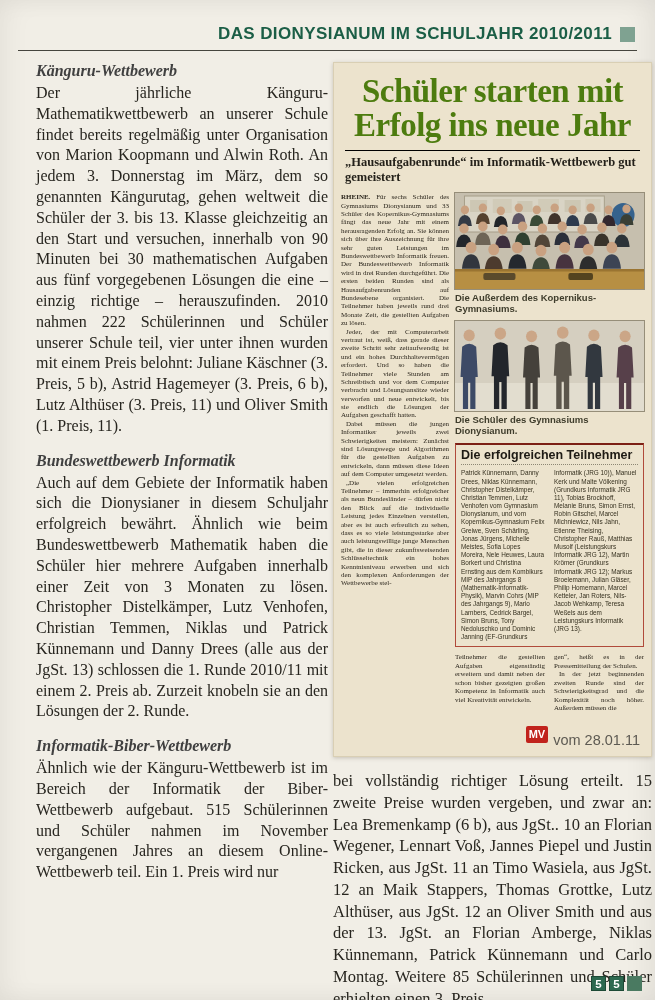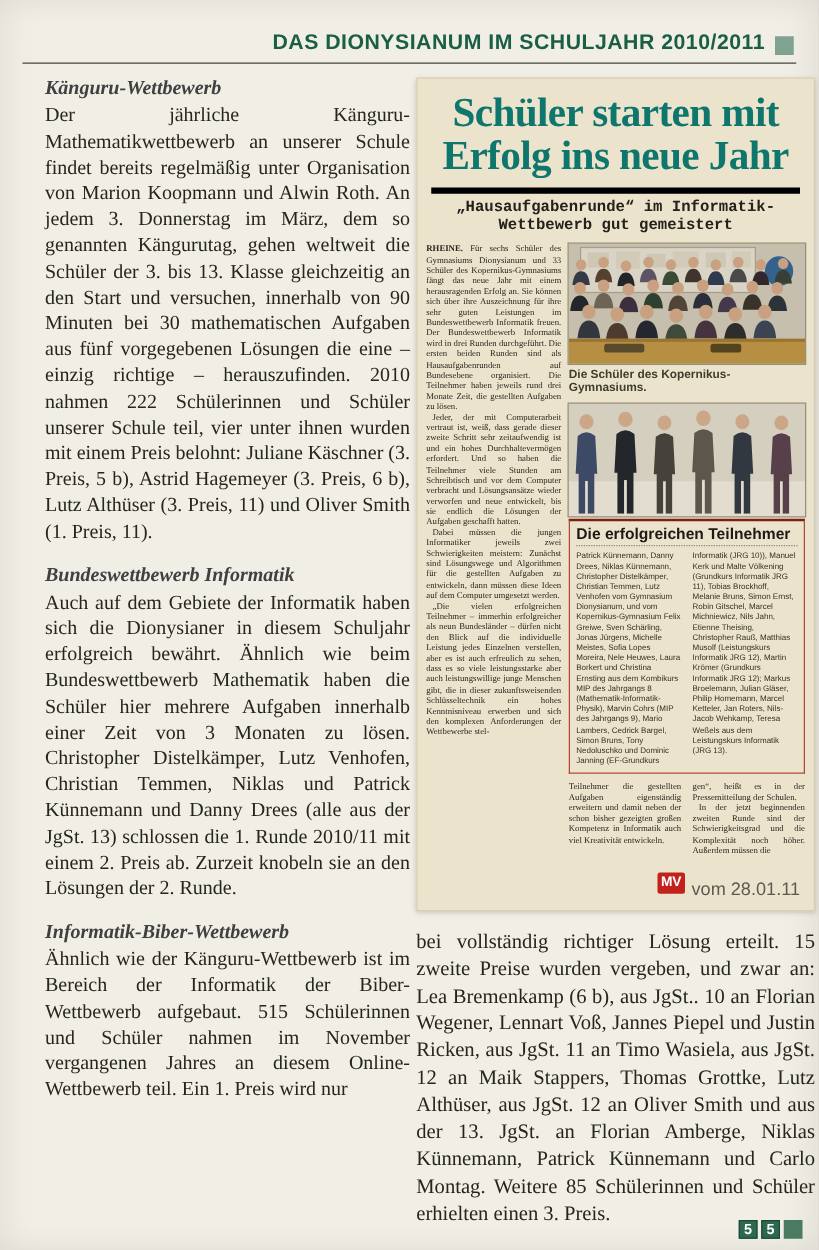--- a/index.html
+++ b/index.html
@@ -3,21 +3,21 @@
 <meta charset="utf-8">
 <style>
   html,body { margin:0; padding:0; background:#dedbd2; }
   .page {
     position:relative; width:655px; height:1000px; margin:0 auto;
     background:#f1eee6; overflow:hidden;
     box-shadow: inset -10px 0 24px rgba(0,0,0,0.05), inset 10px 0 24px rgba(0,0,0,0.04);
     font-family:"Liberation Serif", serif; color:#2a2a26;
   }
   
-  .header { position:absolute; top:24px; left:4px; right:20px; display:flex; justify-content:flex-end; align-items:flex-end; gap:8px; }
+  .header { position:absolute; top:24px; left:4px; right:20px; display:flex; justify-content:flex-end; align-items:center; gap:8px; }
   .header-title {
     font-family:"Liberation Sans", sans-serif; font-weight:bold; font-size:17px;
     letter-spacing:0.4px; color:#1b5e46; white-space:nowrap;
   }
   .header-square { width:15px; height:15px; background:#7fa291; }
   .header-rule { position:absolute; top:50px; left:18px; right:18px; height:0; border-top:1.6px solid #46453e; }
 
   
   .col-left { position:absolute; left:36px; top:62px; width:292px; }
   .section-heading {
@@ -33,27 +33,27 @@
   
   .right-area { position:absolute; left:333px; top:62px; width:319px; }
 
   .clipping {
     background:#ece3cd; border:1px solid #d9cfb4;
     box-shadow:0 1px 4px rgba(70,60,40,0.25);
     padding:8px 7px 8px 7px; box-sizing:border-box;
   }
   .clip-headline {
     font-family:"Liberation Serif", serif; font-weight:bold; font-size:33px;
-    line-height:1.02; text-align:center; color:#0f766e; letter-spacing:-0.5px;
+    line-height:1.02; text-align:center; color:#4d7c0f; letter-spacing:-0.5px;
     margin:4px 2px 8px 2px;
   }
   .clip-subhead {
-    border-top:5px solid #000000; margin:0 4px 6px 4px; padding:4px 0 2px 0;
-    font-family:Liberation Mono, monospace; font-weight:bold; font-size:12.5px;
-    text-align:center; color:#24211a;
+    border-top:1px solid #000000; margin:0 4px 6px 4px; padding:4px 0 2px 0;
+    font-family:Liberation Serif, serif; font-weight:bold; font-size:12.5px;
+    color:#24211a;
   }
   .clip-body { display:flex; gap:6px; }
   .clip-col1 { width:108px; flex:0 0 108px; font-size:7px; line-height:1.2; text-align:justify; color:#2b261d; }
   .clip-col1 p { margin:0; }
   .clip-col1 p + p { text-indent:5px; }
   .clip-lead { font-weight:bold; }
   .clip-main { flex:1; min-width:0; }
 
   .photo { display:block; width:100%; outline:1px solid #968e79; background:#c6bfae; }
   .photo-caption {
@@ -176,38 +176,39 @@
             <use href="#person" x="55" y="48" width="22" height="28" style="color:#24282e"></use>
             <use href="#person" x="80" y="51" width="22" height="28" style="color:#3f4a3b"></use>
             <use href="#person" x="105" y="48" width="22" height="28" style="color:#47333f"></use>
             <use href="#person" x="130" y="50" width="22" height="28" style="color:#2d2d2d"></use>
             <use href="#person" x="155" y="48" width="22" height="28" style="color:#3c4454"></use>
             <rect x="0" y="76" width="200" height="20" fill="#b78f43"></rect>
             <rect x="0" y="76" width="200" height="2.5" fill="#9a7431"></rect>
             <rect x="30" y="80" width="34" height="7" rx="2" fill="#5a4a2c"></rect>
             <rect x="120" y="80" width="26" height="7" rx="2" fill="#54431f"></rect>
           </svg>
-          <div class="photo-caption">Die Schüler des Kopernikus-Gymnasiums.</div>
+          <div class="photo-caption">Die Außerdem des Kopernikus-Gymnasiums.</div>
 
           <svg class="photo" width="198" height="90" viewBox="0 0 200 90" preserveAspectRatio="none" xmlns="http://www.w3.org/2000/svg">
             <defs>
               <symbol id="stander" viewBox="0 0 20 70">
                 <circle cx="10" cy="5.6" r="5.2" fill="#cba687"></circle>
                 <path fill="currentColor" d="M3.5 15.5 Q10 10.5 16.5 15.5 L18 42 L15.8 42 L15.8 70 L11 70 L11 47 L9 47 L9 70 L4.2 70 L4.2 42 L2 42 Z"></path>
               </symbol>
             </defs>
             <rect width="200" height="90" fill="#d5cfc0"></rect>
             <rect y="62" width="200" height="28" fill="#e2ddcf"></rect>
             <use href="#stander" x="3" y="8" width="24" height="80" style="color:#3d4a66"></use>
             <use href="#stander" x="36" y="6" width="24" height="82" style="color:#23262b"></use>
             <use href="#stander" x="69" y="9" width="24" height="79" style="color:#45413b"></use>
             <use href="#stander" x="102" y="5" width="24" height="83" style="color:#5c564c"></use>
             <use href="#stander" x="135" y="8" width="24" height="80" style="color:#32383f"></use>
             <use href="#stander" x="168" y="9" width="24" height="79" style="color:#57404a"></use>
           </svg>
+          <div class="photo-caption">Die Schüler des Gymnasiums Dionysianum.</div>
 
           <div class="participants-box">
             <div class="box-title">Die erfolgreichen Teilnehmer</div>
             <div class="box-cols">
               <div class="box-col">Patrick Künnemann, Danny Drees, Niklas Künnemann, Christopher Distelkämper, Christian Temmen, Lutz Venhofen vom Gymnasium Dionysianum, und vom Kopernikus-Gymnasium Felix Greiwe, Sven Schärling, Jonas Jürgens, Michelle Meistes, Sofia Lopes Moreira, Nele Heuwes, Laura Borkert und Christina Ernsting aus dem Kombikurs MIP des Jahrgangs 8 (Mathematik-Informatik-Physik), Marvin Cohrs (MIP des Jahrgangs 9), Mario Lambers, Cedrick Bargel, Simon Bruns, Tony Nedoluschko und Dominic Janning (EF-Grundkurs</div>
               <div class="box-col">Informatik (JRG 10)), Manuel Kerk und Malte Völkening (Grundkurs Informatik JRG 11), Tobias Brockhoff, Melanie Bruns, Simon Ernst, Robin Gitschel, Marcel Michniewicz, Nils Jahn, Etienne Theising, Christopher Rauß, Matthias Musolf (Leistungskurs Informatik JRG 12), Martin Krömer (Grundkurs Informatik JRG 12); Markus Broelemann, Julian Gläser, Philip Homemann, Marcel Ketteler, Jan Roters, Nils-Jacob Wehkamp, Teresa Weßels aus dem Leistungskurs Informatik (JRG 13).</div>
             </div>
           </div>
 
           <div class="afterbox">

